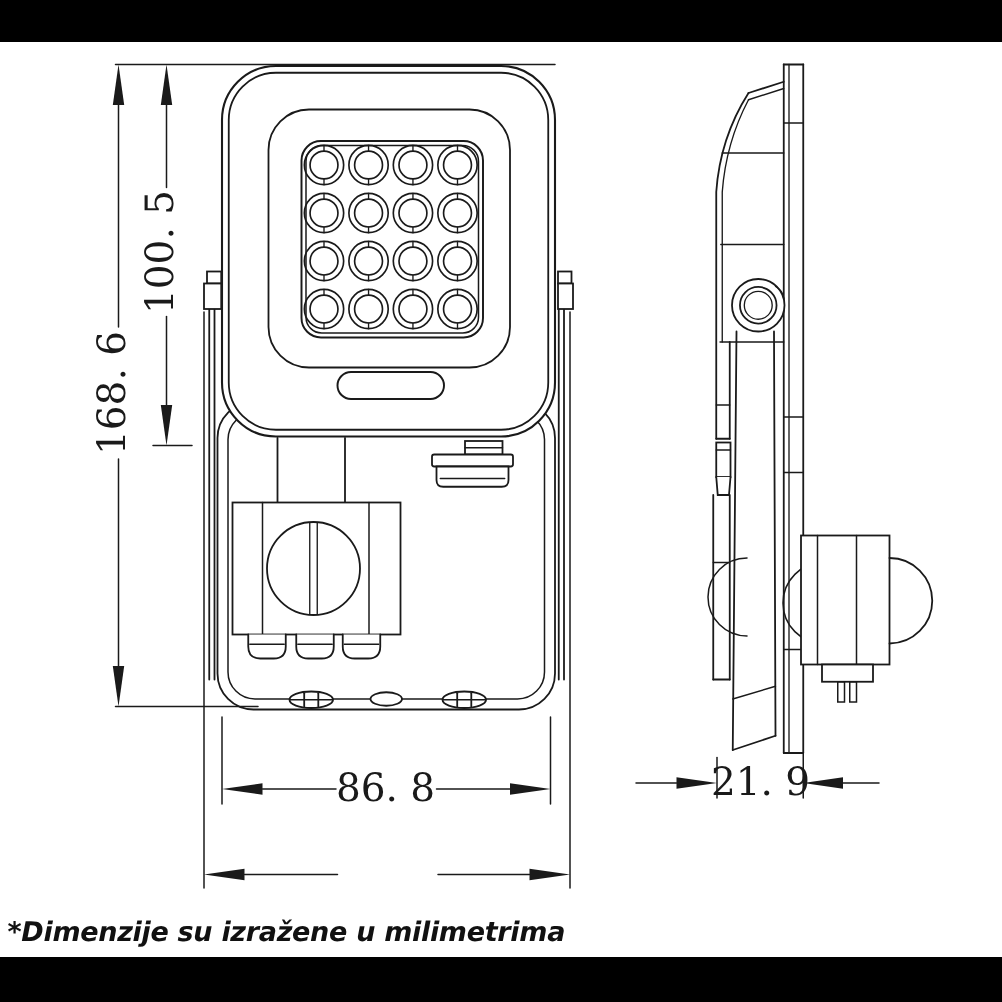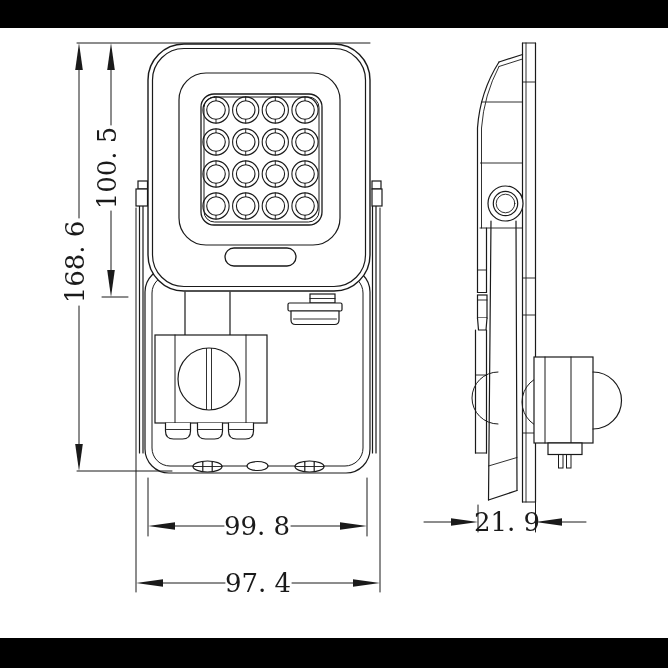--- a/index.html
+++ b/index.html
@@ -299,19 +299,19 @@
       <line x1="535.5" y1="502" x2="535.5" y2="532"></line>
       <line x1="424" y1="522" x2="451" y2="522"></line>
       <line x1="562" y1="522" x2="586" y2="522"></line>
       <polygon points="478,522 451,518.2 451,525.8" fill="#1a1a1a" stroke="none"></polygon>
       <polygon points="535.5,522 562,518.2 562,525.8" fill="#1a1a1a" stroke="none"></polygon>
     </g>
   </svg>
 
   <div class="dim dim-v" style="left:10px;top:248px;">168. 6</div>
   <div class="dim dim-v" style="left:42px;top:154px;">100. 5</div>
-  <div class="dim" style="left:192px;top:512px;">99. 8</div>
-  <div class="dim" style="left:193px;top:569px;">97. 4</div>
+  <div class="dim" style="left:192px;top:512px;">86. 8</div>
   <div class="dim" style="left:442px;top:508px;">21. 9</div>
 
+  <div class="footnote">*Dimenzije su izražene u milimetrima</div>
 
   <div class="bar bottom"></div>
 </div>
 
 </body></html>

